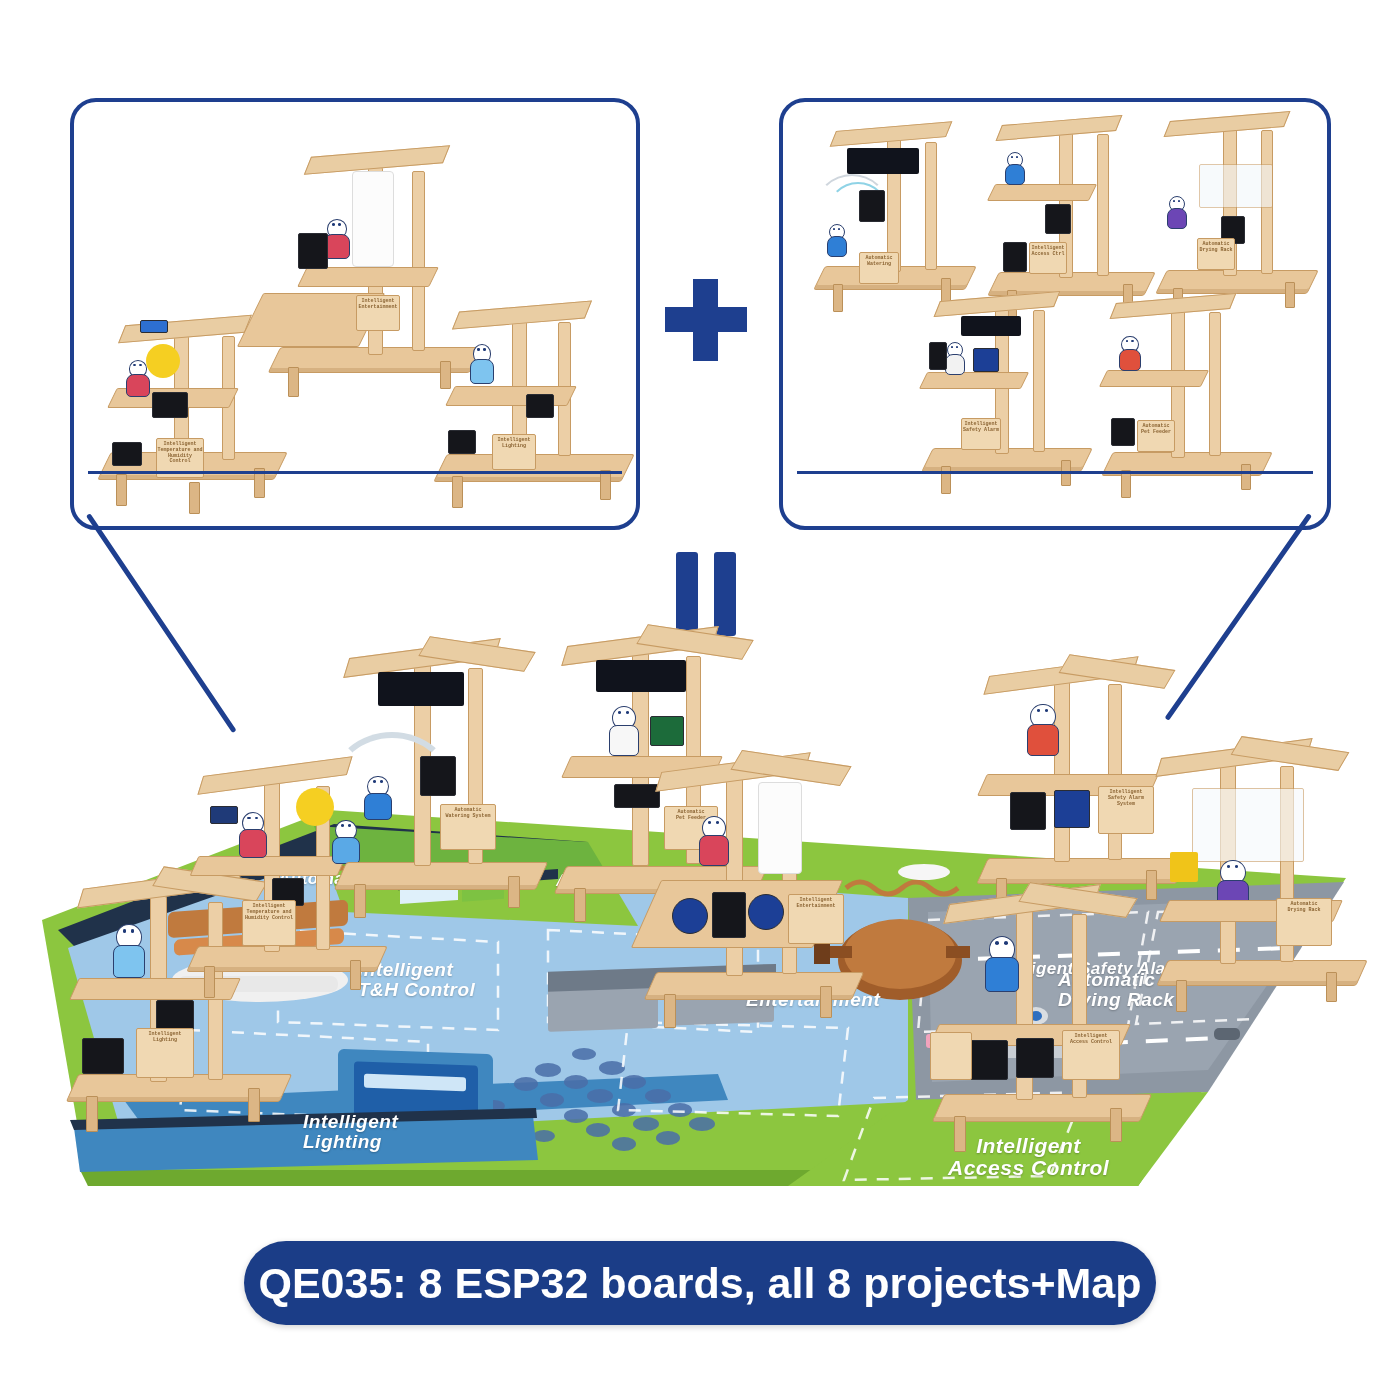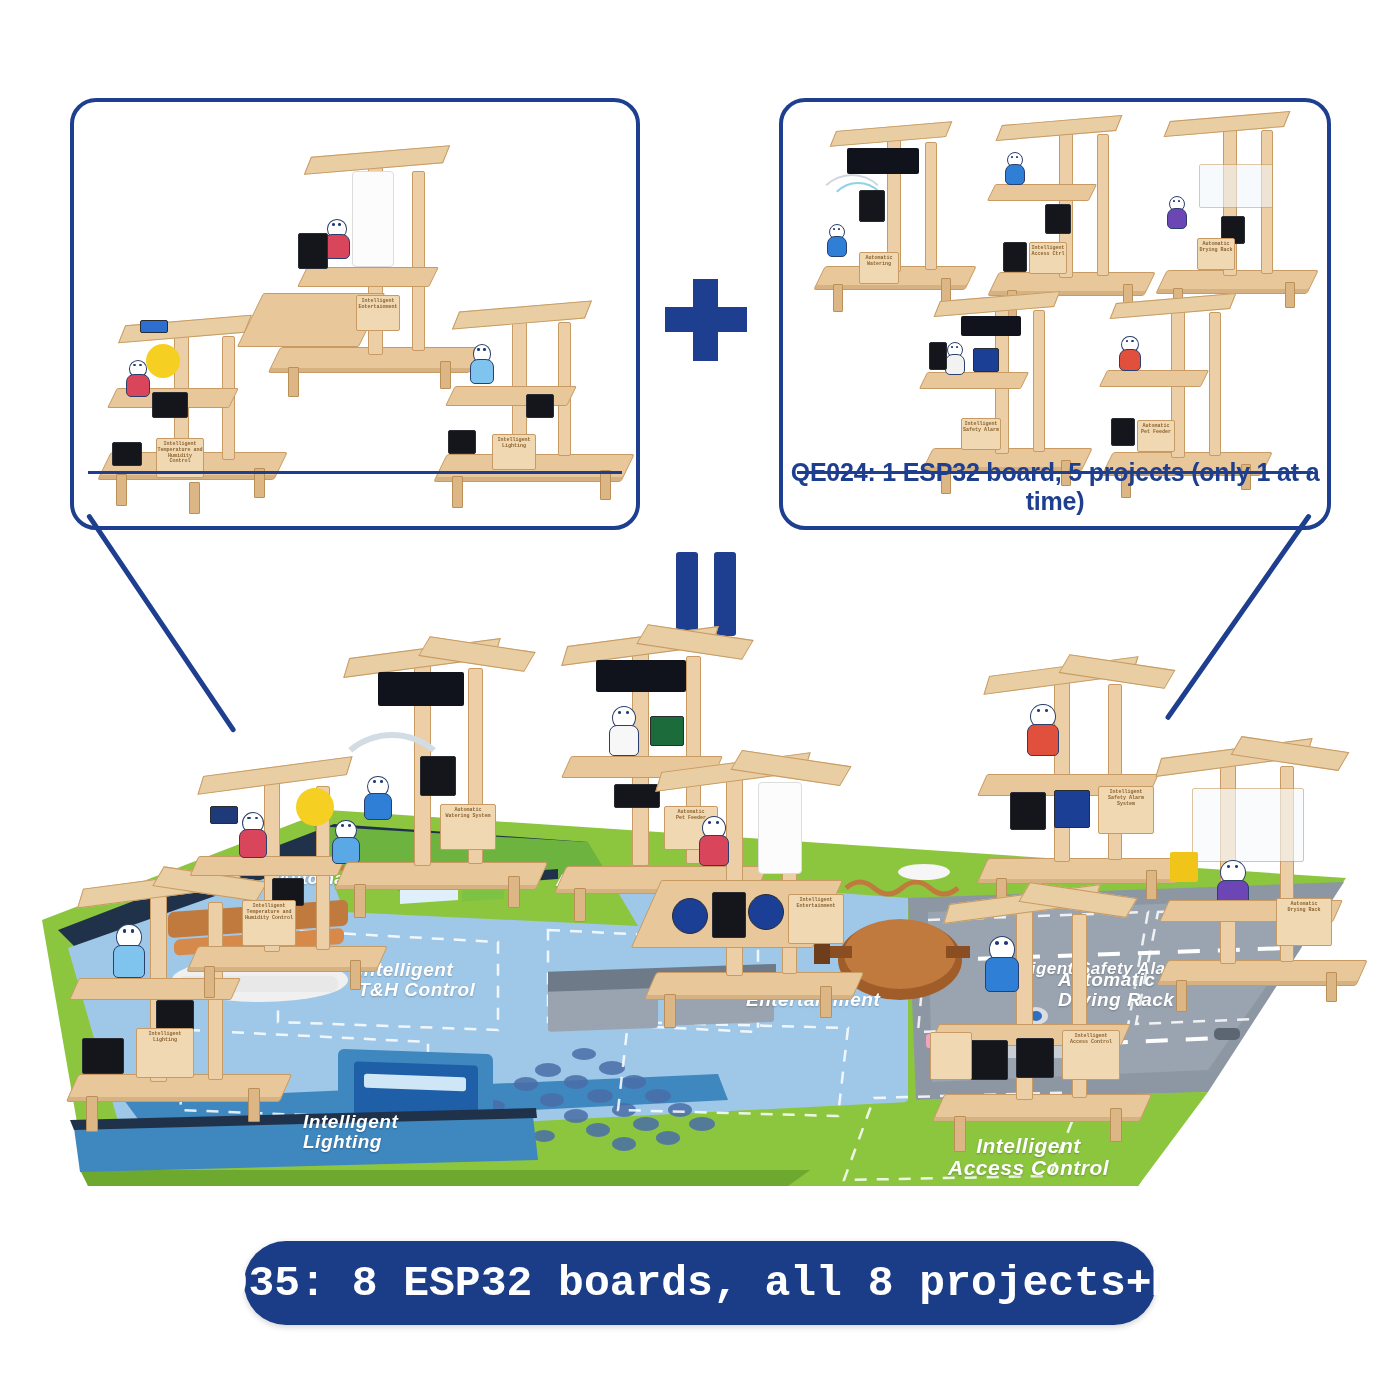--- a/index.html
+++ b/index.html
@@ -31,21 +31,21 @@
   .plus-v{position:absolute;background:#1e3f8f;}
   .eqbar{position:absolute;background:#1e3f8f;border-radius:3px;}
 
   
   .banner{
     position:absolute;background:#1b3d87;border-radius:44px;
     display:flex;align-items:center;justify-content:center;
     box-shadow:0 2px 6px rgba(0,0,0,.18);
   }
   .banner-text{color:#ffffff;font-weight:bold;font-size:43px;letter-spacing:0px;
-    font-family:Liberation Mono, monospace;white-space:nowrap;}
+    font-family:Liberation Sans, sans-serif;white-space:nowrap;}
 
   
   .scene{position:absolute;left:28px;top:630px;width:1344px;height:570px;}
   .scene-svg{position:absolute;left:0;top:0;}
 
   
   .zone{
     position:absolute;color:#ffffff;font-weight:bold;
     font-family:"Liberation Sans", sans-serif;
     text-shadow:0 1px 2px rgba(0,0,0,.25);
@@ -309,21 +309,20 @@
       </div>
       <div class="k-mod" style="left:18px;top:124px;width:22px;height:26px;"></div>
       <div class="k-tag" style="left:44px;top:126px;width:38px;height:32px;">
         <span>Automatic</span>
           <span>Pet Feeder</span>
       </div>
     </div>
   </div>
 
   <div class="callout-divider" style="bottom:52px;"></div>
-  <div class="callout-label">QE024: 1 ESP32 board, 5 projects (only 1 at a time)</div>
 </div>
 
 <div class="leg" style="left:1310px;top:512px;width:250px;transform:rotate(125deg);"></div>
 
 <div class="abs nosel" style="left:655px;top:270px;width:100px;height:100px;">
 
   <div class="plus-h" style="left:10px;top:37px;width:82px;height:25px;"></div>
   <div class="plus-v" style="left:38px;top:9px;width:25px;height:82px;"></div>
 </div>
 

